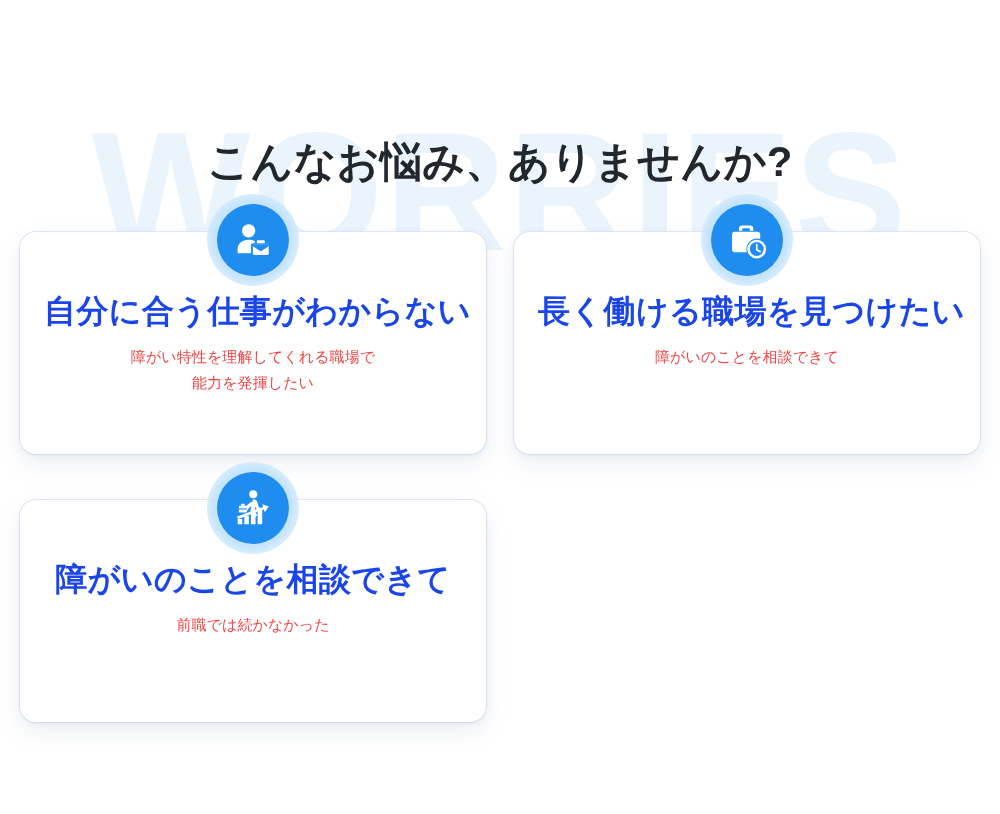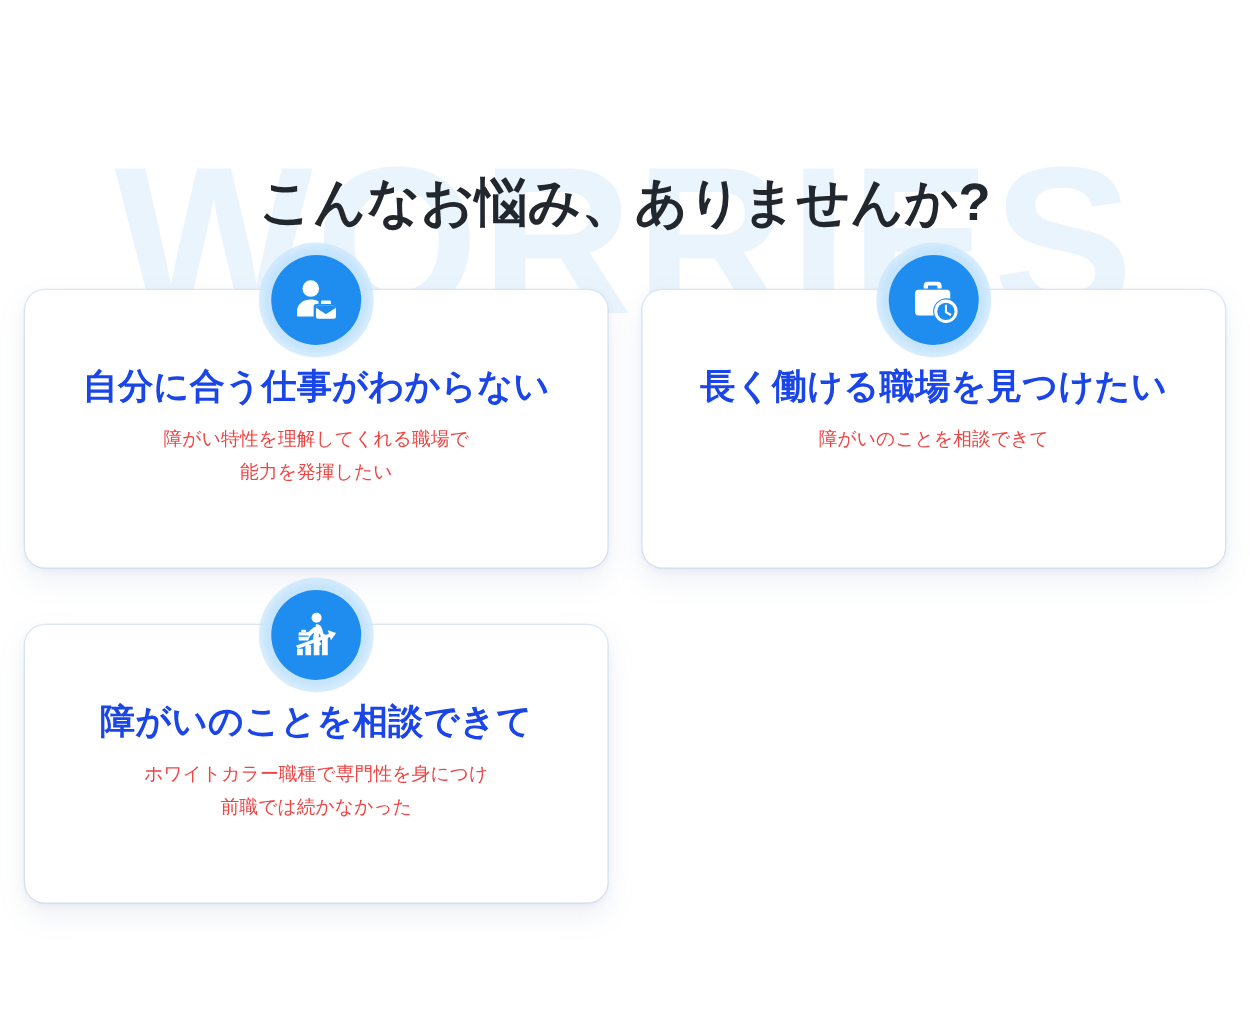--- a/index.html
+++ b/index.html
@@ -117,21 +117,21 @@
 
   .icon-circle svg {
     width: 42px;
     height: 42px;
     display: block;
     fill: #ffffff;
   }
 
   
   .card-title {
-    font-size: 28px;
+    font-size: 32px;
     line-height: 1.35;
     font-weight: 700;
     color: #1a45e8;
     letter-spacing: 0.012em;
     white-space: nowrap;
     margin-bottom: 11px;
   }
 
   .card-desc {
     font-size: 15px;
@@ -205,19 +205,18 @@
             <path d="M8.8 21.5h7.2c.5 0 .9.4.9.9v5.8c0 .5-.4.9-.9.9H8.8c-.5 0-.9-.4-.9-.9v-5.8c0-.5.4-.9.9-.9z"></path>
             <path d="M10.9 19.2h3.1c.4 0 .7.3.7.7v1.6h-4.4v-1.6c0-.4.3-.7.6-.7z"></path>
             <path d="M7.9 24.4h9v1.3h-9z" fill="#1f8df0"></path>
             <path d="M6.5 36.6h5.2v5.9H6.5zM14.1 33.1h5.2v9.4h-5.2zM21.7 29.6h5.2v12.9h-5.2zM29.3 25.2h5.2v17.3h-5.2z"></path>
             <path d="M5.4 33.9l30.2-11.1-1.1-3.1 7.6 2.5-4.6 6.6-1.1-3-29.1 10.7-1.9-2.6z"></path>
           </svg>
         </div>
       </div>
       <div class="card-title">障がいのことを相談できて</div>
       <div class="card-desc">
-        <span>ホワイトカラー職種で専門性を身につけ</span>
         <span>前職では続かなかった</span>
       </div>
     </div>
 
   </div>
 </div>
 
 </body></html>

